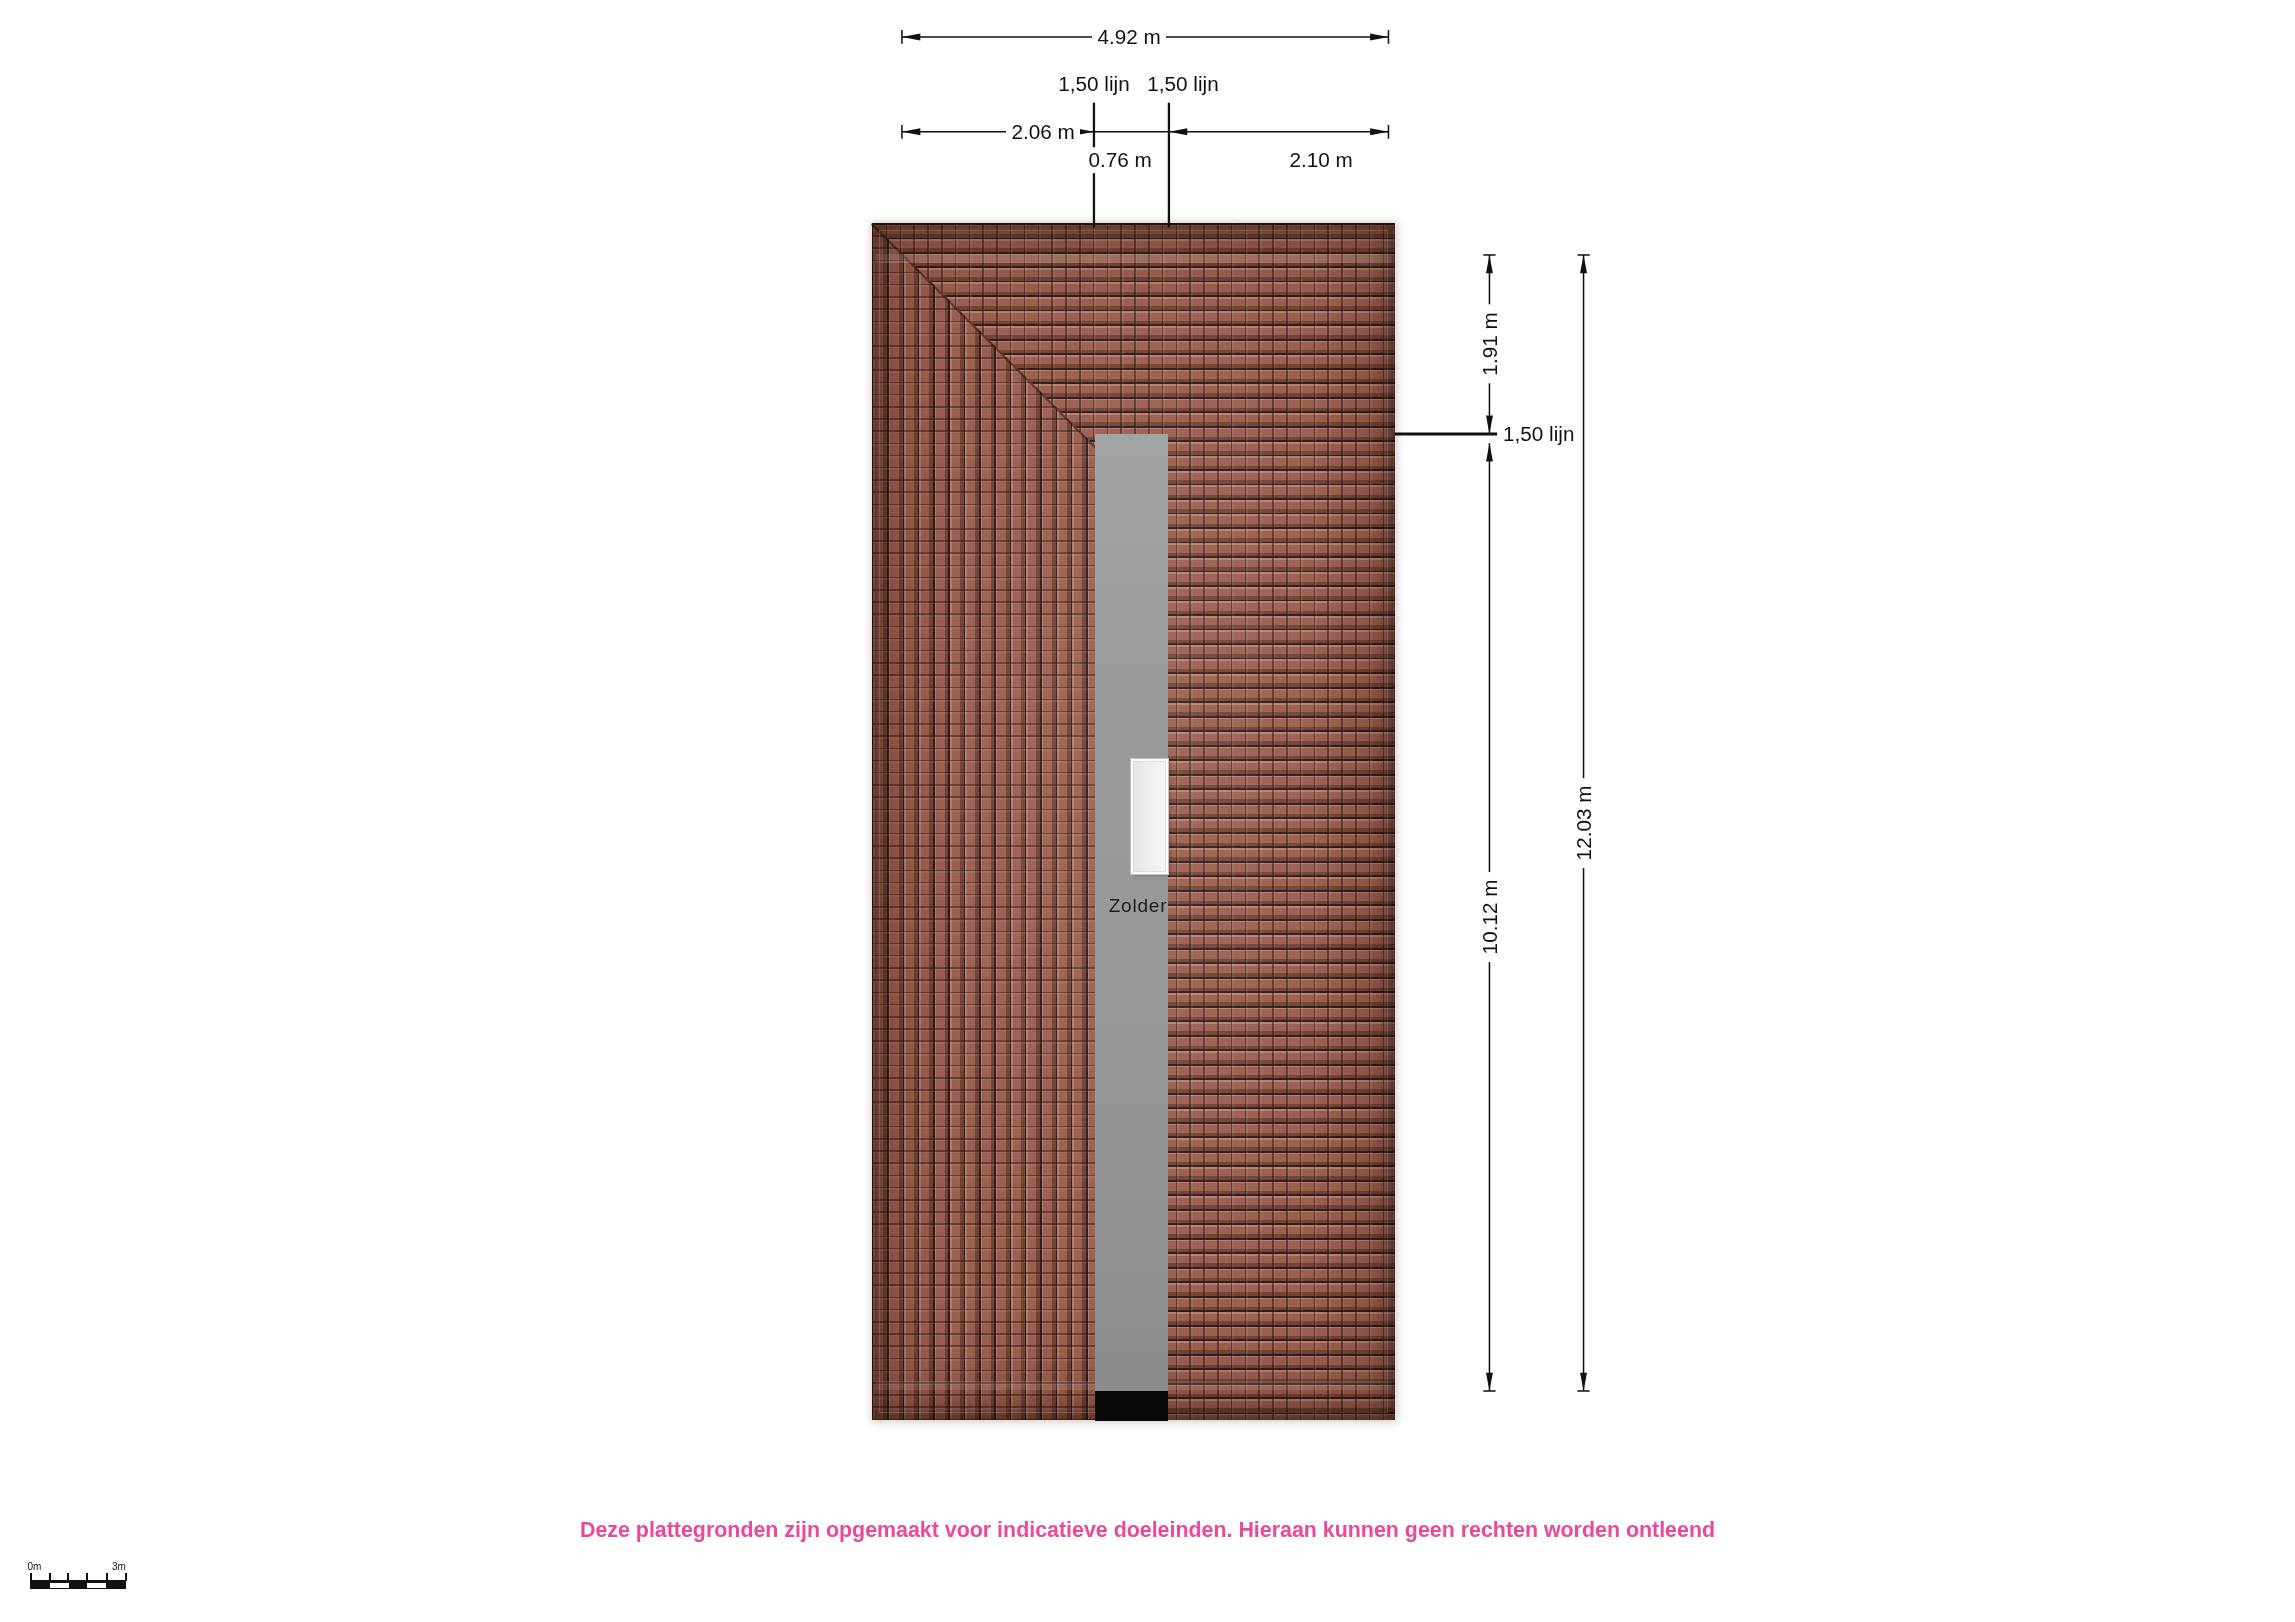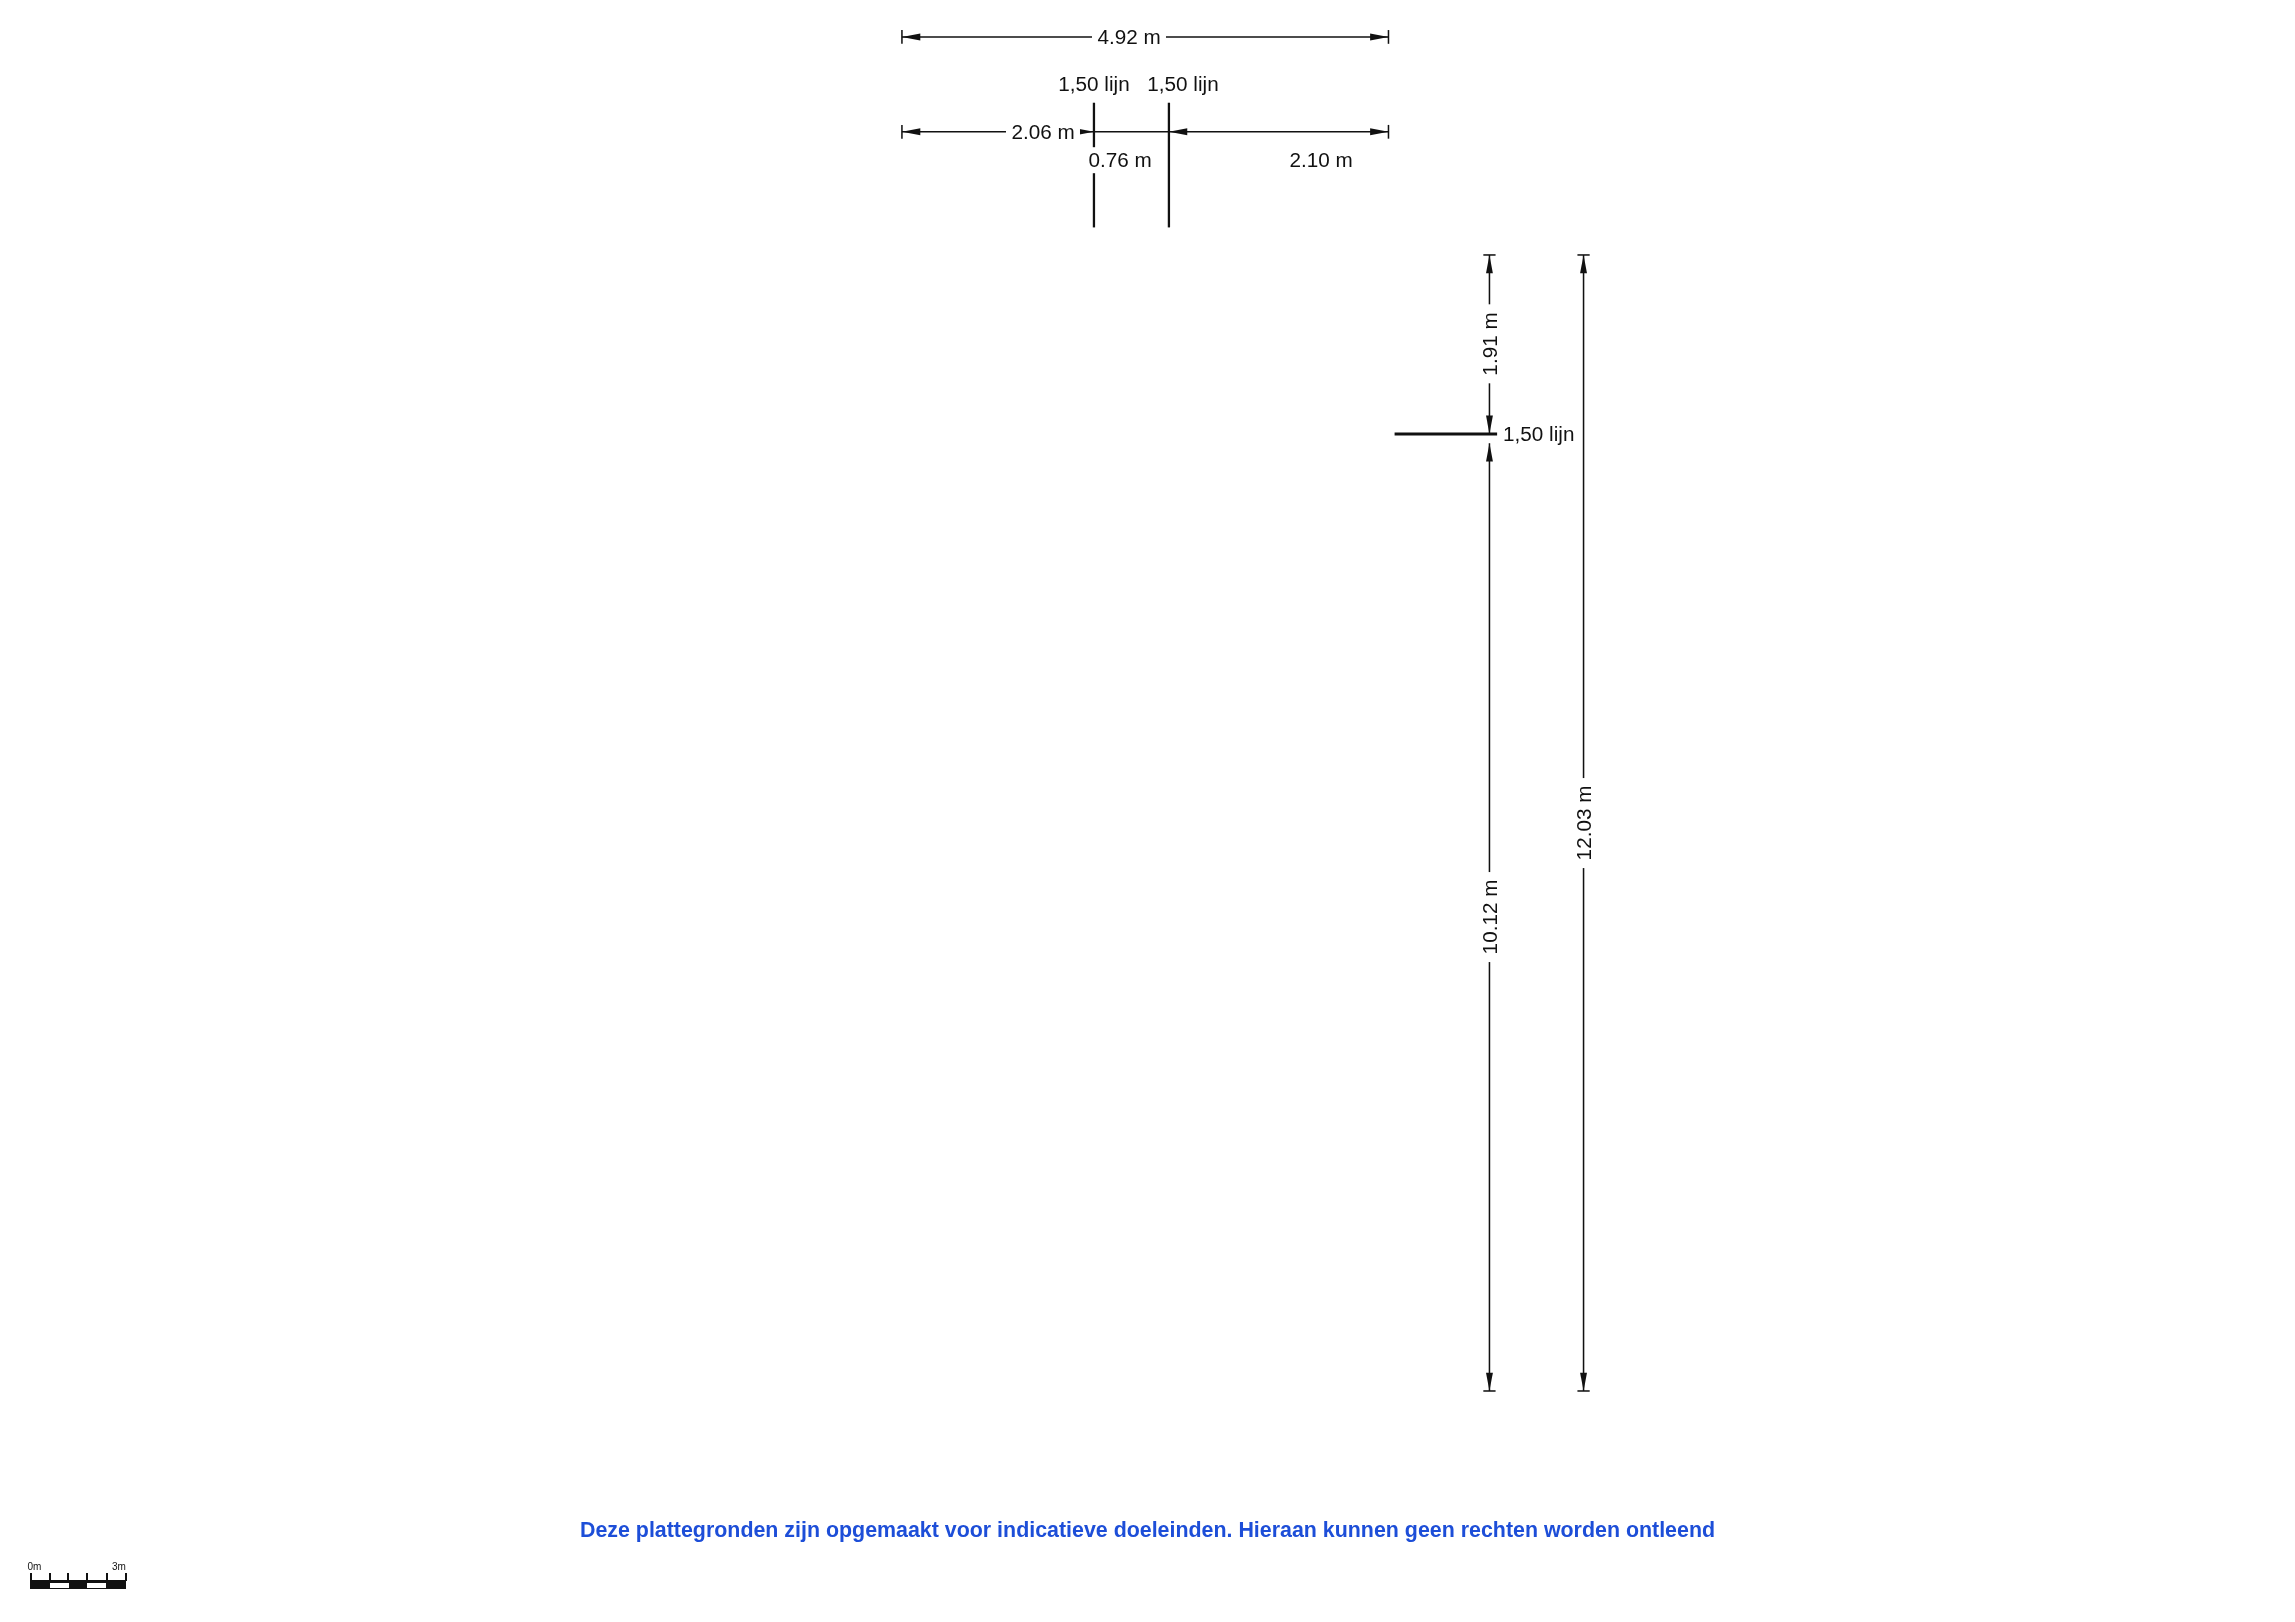--- a/index.html
+++ b/index.html
@@ -137,21 +137,21 @@
   }
 
   
   .disclaimer {
     position: absolute;
     left: 0; top: 1518px;
     width: 2295px;
     text-align: center;
     font-size: 21.4px;
     font-weight: 700;
-    color: #1d4ed8;
+    color: #ec4899;
   }
 
   
   #scalebar { position: absolute; left: 0; top: 0; }
   .sb-label {
     position: absolute;
     font-size: 10px;
     color: #111111;
     white-space: nowrap;
     text-align: center;
@@ -179,20 +179,33 @@
   }
   .sb-seg { flex: 1 1 0; }
   .sb-seg.b { background: #111111; }
   .sb-seg.w { background: #ffffff; }
 </style>
 </head>
 <body>
 
 <div id="stage">
 
+  <div id="building">
+    <div class="tiles-h"></div>
+    <div class="tiles-v"></div>
+    <div class="hip-line"></div>
+    <div class="roof-band-top"></div>
+    <div class="roof-band-bottom"></div>
+    <div class="roof-vignette"></div>
+    <div class="roof-highlight-frame"></div>
+    <div class="ridge-strip"></div>
+    <div class="skylight"></div>
+    <div class="hatch-opening"></div>
+    <div class="room-label">Zolder</div>
+  </div>
 
   <svg id="dim-svg" width="2295" height="1623" viewBox="0 0 3000 2121">
 
     <line x1="1179" y1="48" x2="1815" y2="48" stroke-width="2"></line>
     <line x1="1179" y1="39" x2="1179" y2="57" stroke-width="2"></line>
     <line x1="1815" y1="39" x2="1815" y2="57" stroke-width="2"></line>
     <polygon points="1179,48 1203,43.5 1203,52.5"></polygon>
     <polygon points="1815,48 1791,43.5 1791,52.5"></polygon>
 
     <line x1="1179" y1="172" x2="1815" y2="172" stroke-width="2"></line>

